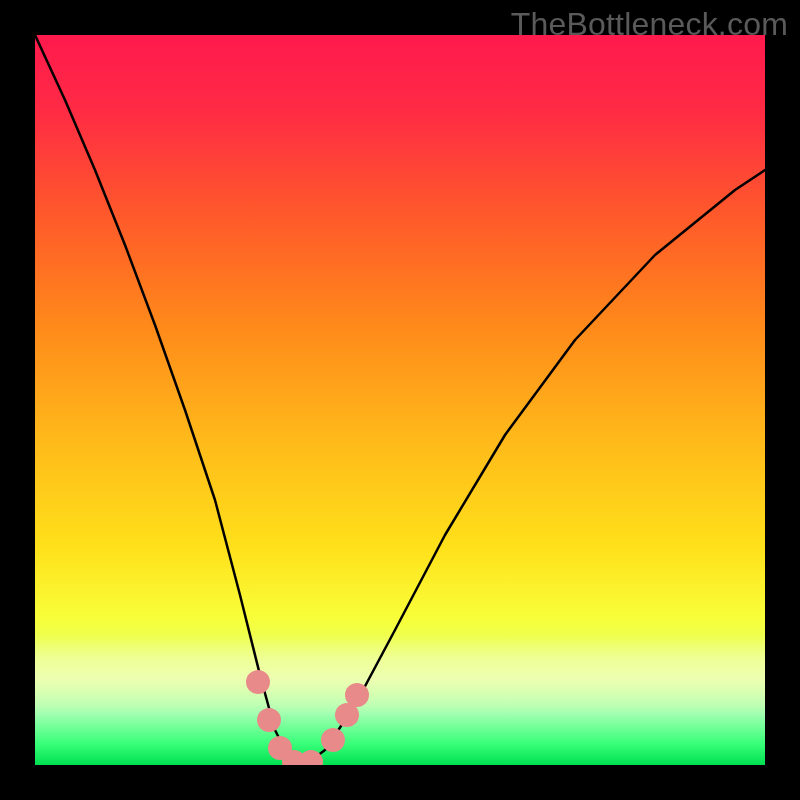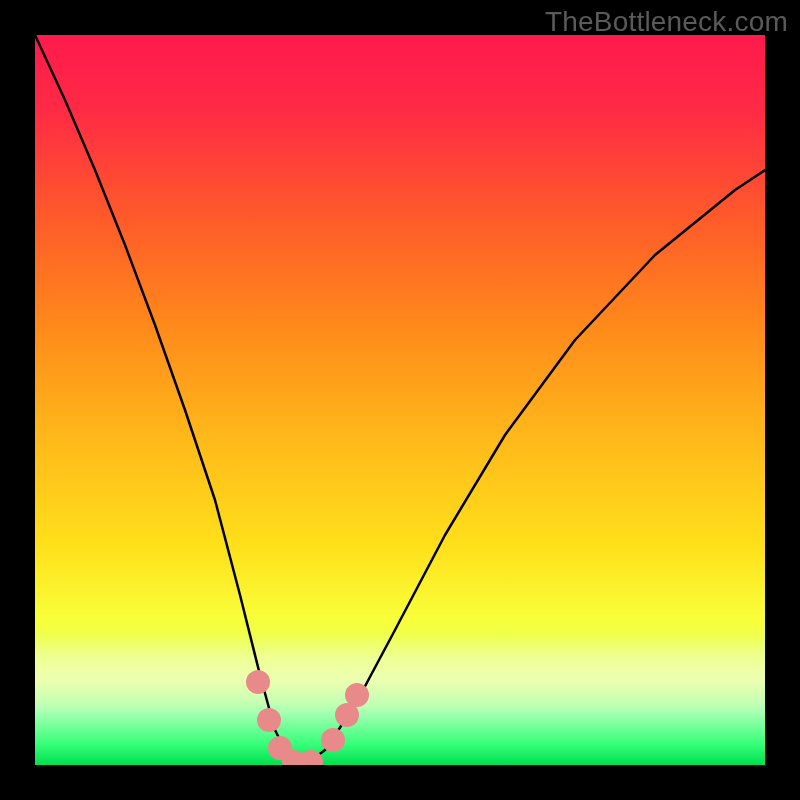--- a/index.html
+++ b/index.html
@@ -51,21 +51,21 @@
     top: 35px;
     width: 730px;
     height: 730px;
     pointer-events: none;
   }
   .watermark {
     position: absolute;
     top: 6px;
     right: 12px;
     color: #5a5a5a;
-    font-size: 28px;
+    font-size: 32px;
     font-weight: 400;
     letter-spacing: 0.2px;
   }
 </style>
 </head>
 <body>
 
 <div class="frame"></div>
 <div class="pale-band"></div>
 

